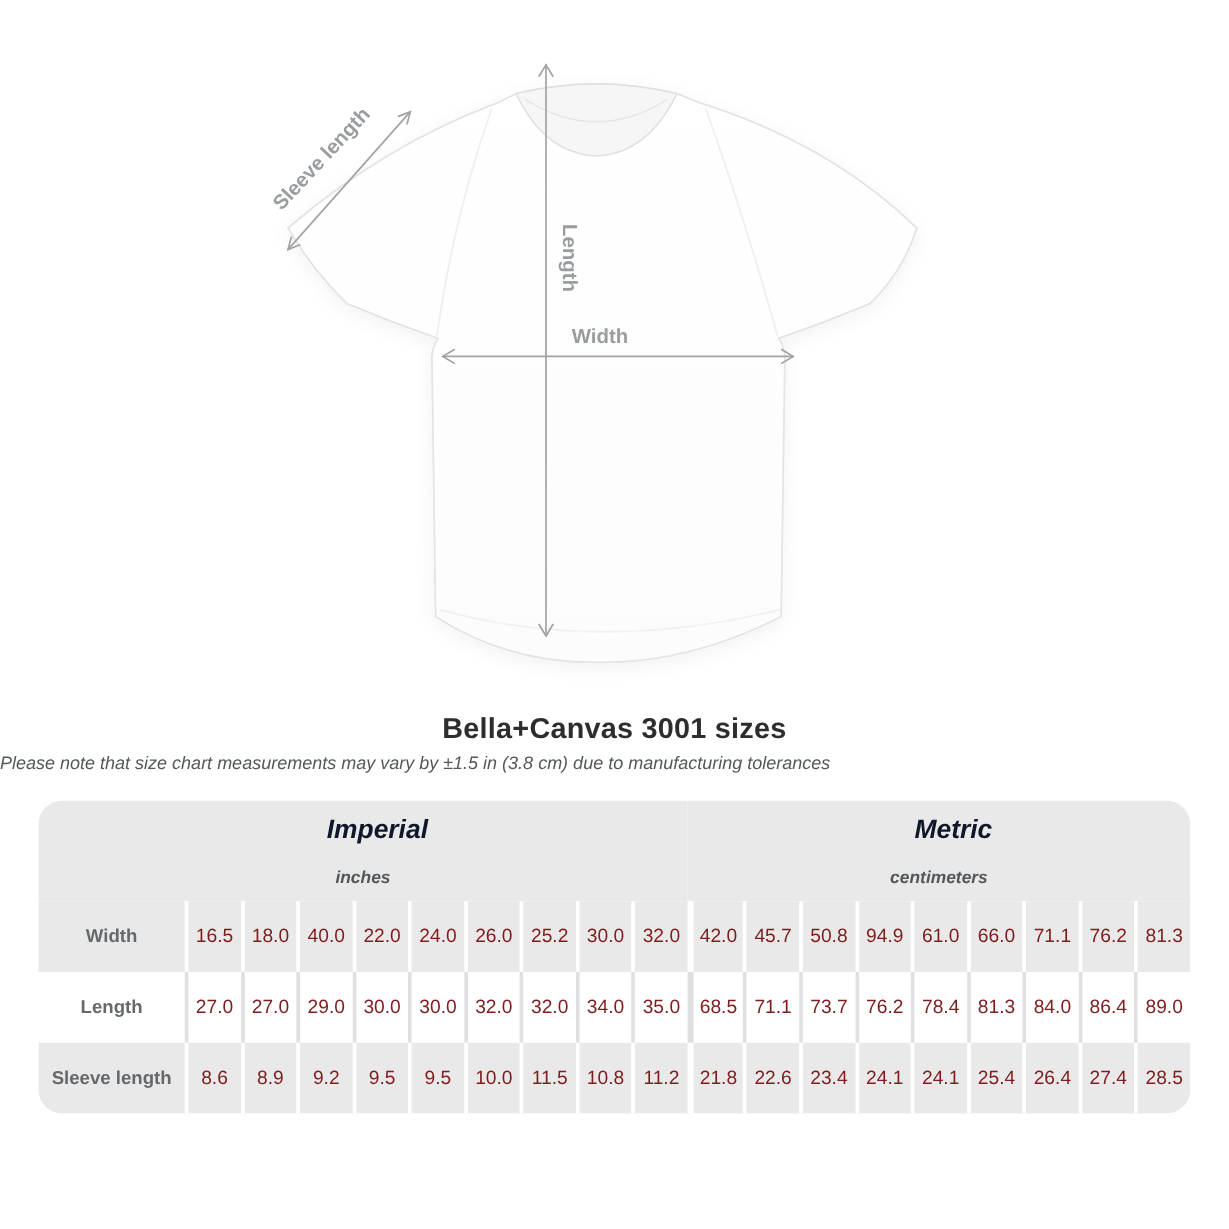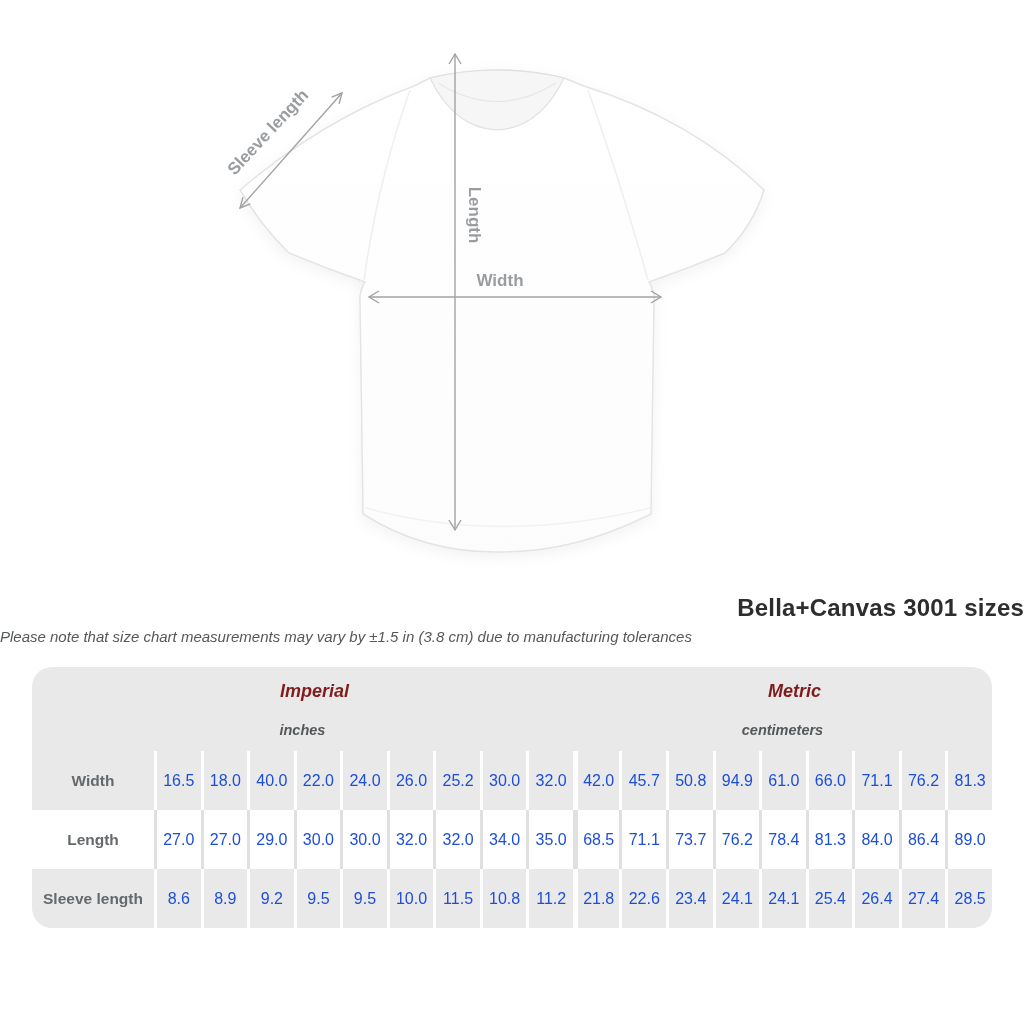--- a/index.html
+++ b/index.html
@@ -5,21 +5,21 @@
   html,body { margin:0; padding:0; }
   body {
     width:1024px; height:1024px; background:#ffffff; overflow:hidden;
     font-family:"Liberation Sans", sans-serif;
     -webkit-font-smoothing:antialiased;
   }
   .diagram-wrap { width:1024px; height:580px; }
   .diagram-wrap svg { display:block; }
 
   .page-title {
-    margin:14px 0 0; text-align:right;
+    margin:14px 0 0; text-align:center;
     font-size:24px; font-weight:700; color:#2b2d2e; letter-spacing:0.2px;
   }
   .tolerance-note {
     margin:6px 0 0; text-align:left; font-style:italic;
     font-size:15px; color:#54585a;
   }
 
   .size-card {
     width:960px; margin:22px auto 0;
     border-radius:20px; overflow:hidden;
@@ -27,37 +27,37 @@
   table.size-table {
     width:100%; border-collapse:separate; border-spacing:0; table-layout:fixed;
   }
   col.label-col { width:122px; }
 
   
   tr.band-row th {
     background:#e9e9e9; height:84px; border:none; vertical-align:middle;
     text-align:center; padding:0;
   }
-  .band-label { font-size:18px; font-weight:700; font-style:italic; color:#7f1d1d;margin-left:24px; }
+  .band-label { font-size:22px; font-weight:700; font-style:italic; color:#0f172a;margin-left:24px; }
   .band-unit  { font-size:14.5px; font-style:italic; color:#54585a; margin-top:20px; }
 
   
   tr.header-row th {
     background:#ffffff; height:60px; text-align:center; vertical-align:middle;
     font-size:15.5px; font-weight:700; color:#65696c; padding:0;
     border-left:3px solid #e0e0e0;
   }
   tr.header-row th:first-child { border-left:none; }
 
   
   tr.data-row th, tr.data-row td {
     height:59px; text-align:center; vertical-align:middle; padding:0;
   }
   tr.data-row th { font-size:15.5px; font-weight:700; color:#65696c; }
-  tr.data-row td { font-size:16px; font-weight:400; color:#1d4ed8;margin-top:29px; }
+  tr.data-row td { font-size:16px; font-weight:400; color:#7f1d1d;margin-top:29px; }
 
   tr.gray-row  th, tr.gray-row  td { background:#e9e9e9; border-left:3px solid #ffffff; }
   tr.white-row th, tr.white-row td { background:#ffffff; border-left:3px solid #e0e0e0; }
   tr.gray-row  th:first-child, tr.white-row th:first-child { border-left:none; }
 
   
   tr.header-row th.group-split, tr.data-row td.group-split { border-left-width:5px; }
 </style>
 </head>
 <body>

